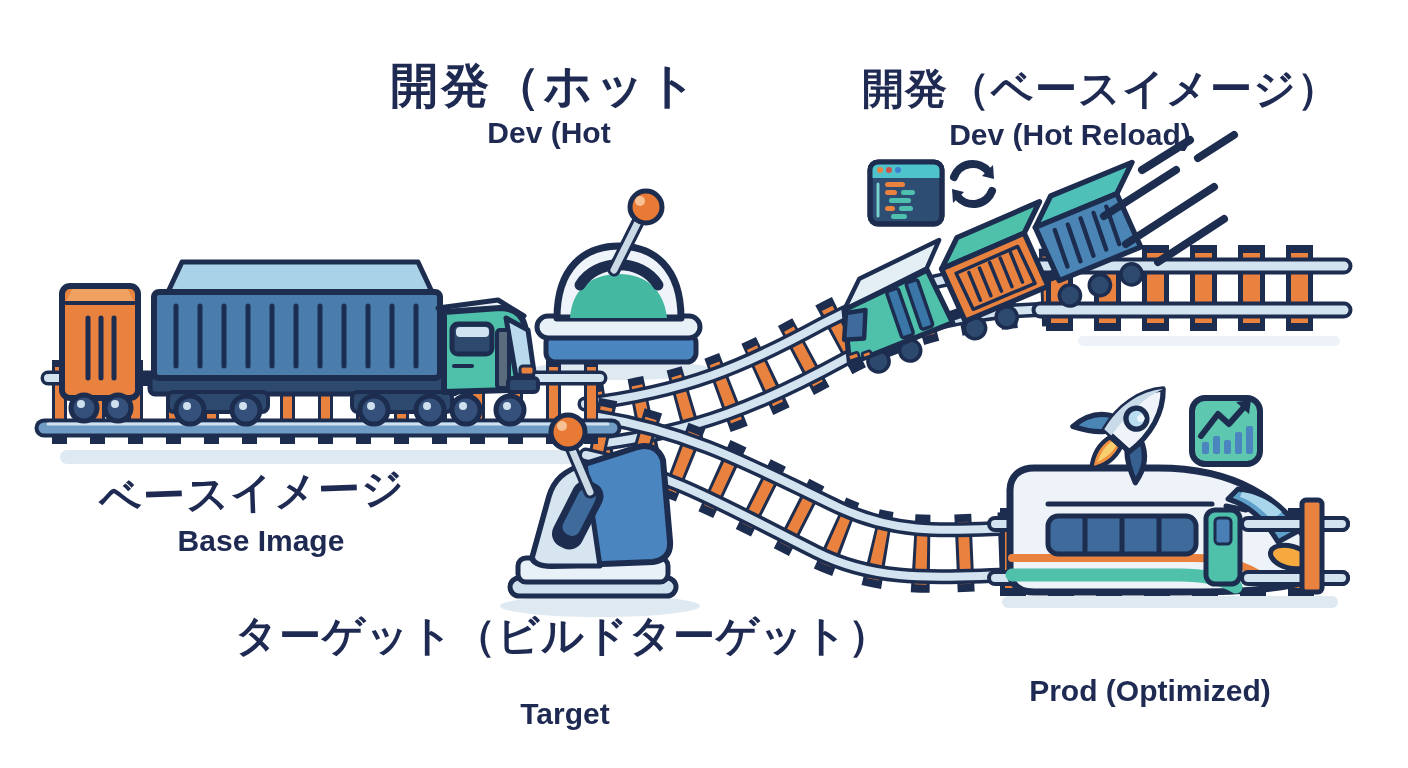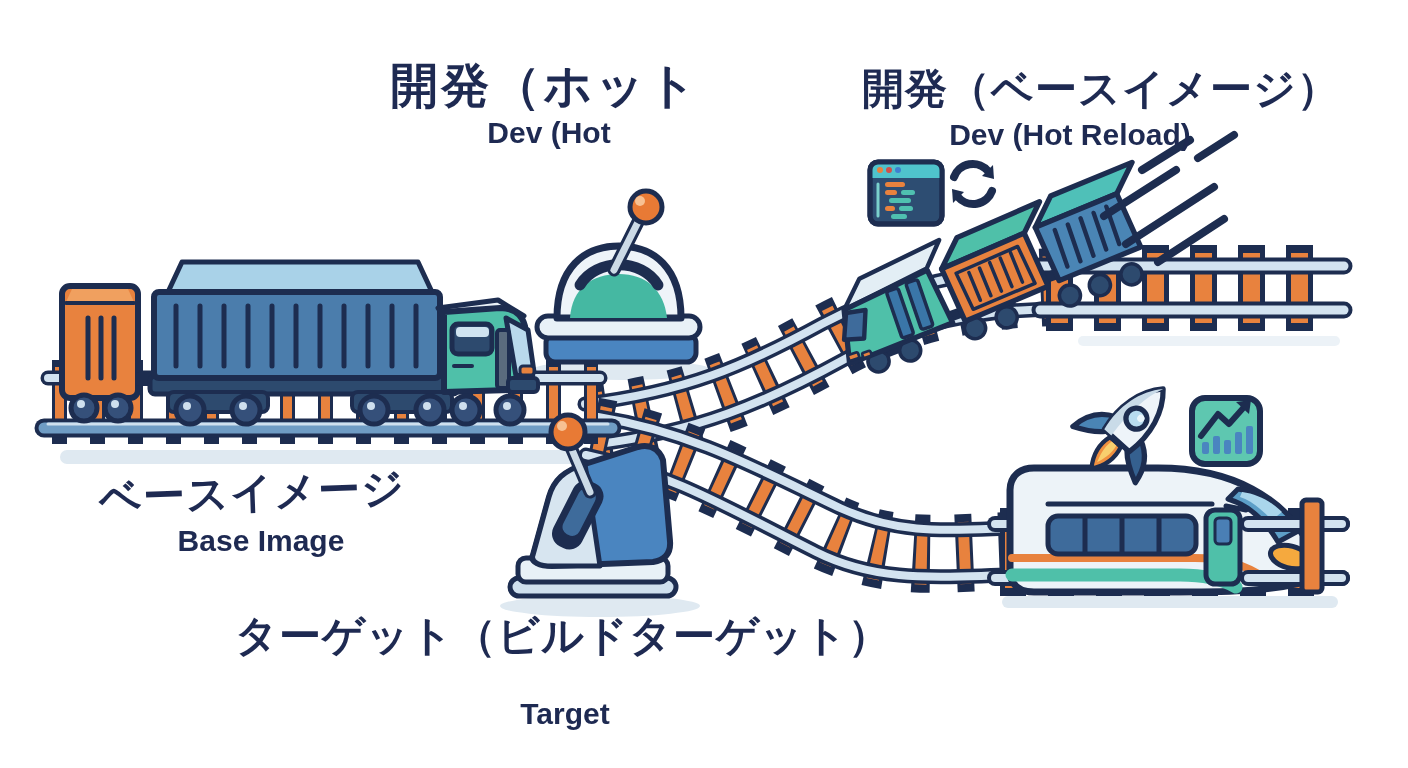--- a/index.html
+++ b/index.html
@@ -273,14 +273,15 @@
 
 <div class="label jp" style="left:1101px; top:68px;">開発（ベースイメージ）</div>
 <div class="label en" style="left:1070px; top:120px;">Dev (Hot Reload)</div>
 
 <div class="label jp tilt" style="left:252px; top:472px;">ベースイメージ</div>
 <div class="label en" style="left:243px; top:526px;margin-left:18px;">Base Image</div>
 
 <div class="label jp" style="left:563px; top:615px;">ターゲット（ビルドターゲット）</div>
 <div class="label en" style="left:565px; top:669px;margin-top:30px;">Target</div>
 
+<div class="label en" style="left:1150px; top:676px;">Prod (Optimized)</div>
 
 </div>
 
 </body></html>

